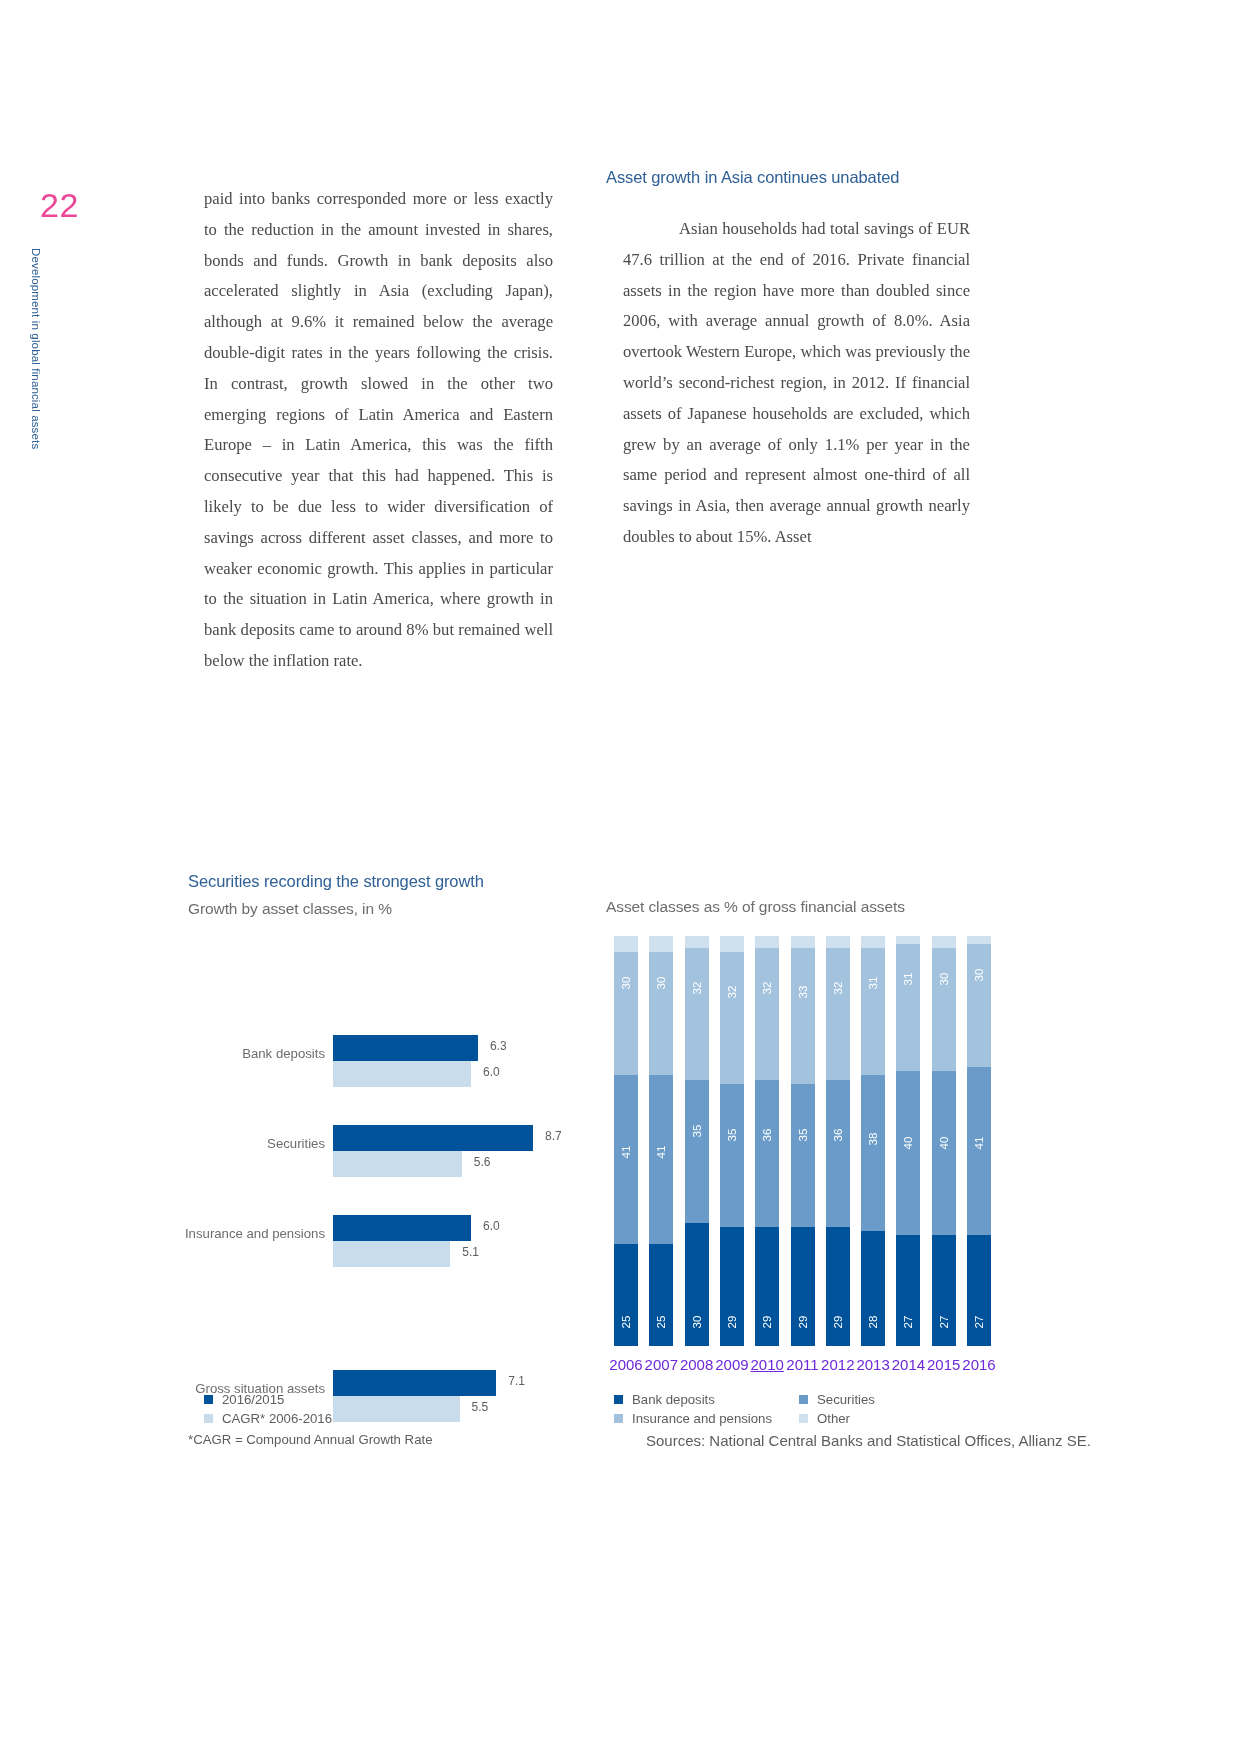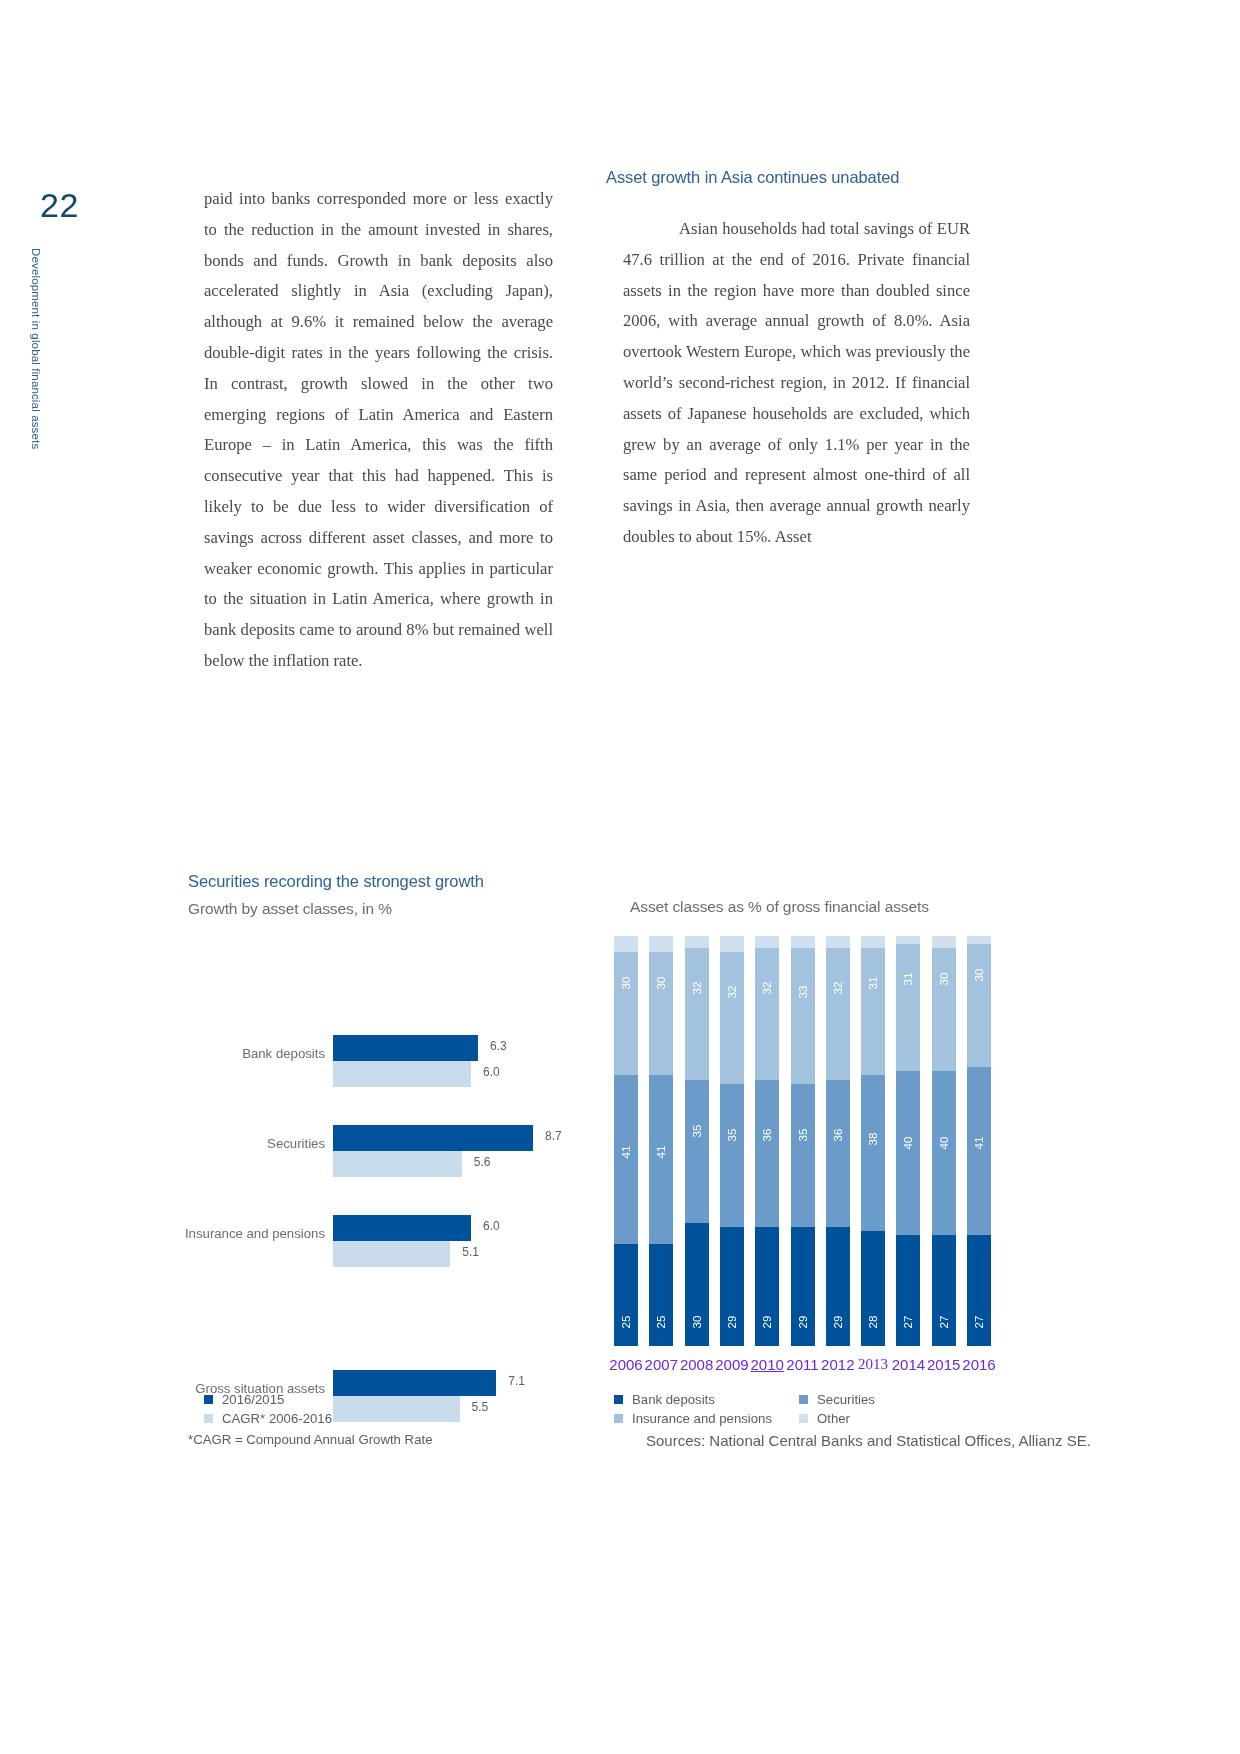--- a/index.html
+++ b/index.html
@@ -7,21 +7,21 @@
     width:1240px;height:1754px;background:#ffffff;
     font-family:"Liberation Sans", sans-serif;
     position:relative;overflow:hidden;
   }
   .page{position:absolute;inset:0;}
 
   
   .page-number{
     position:absolute;left:40px;top:186px;
     font-family:"Liberation Sans", sans-serif;
-    font-size:34px;color:#0c4a6e;letter-spacing:.5px;font-weight:400;
+    font-size:34px;color:#ec4899;letter-spacing:.5px;font-weight:400;
   }
   .side-rail{
     position:absolute;left:42px;top:248px;
     width:230px;height:16px;
     transform:rotate(90deg);transform-origin:0 0;
     font-size:11.5px;color:#2f6096;letter-spacing:.15px;white-space:nowrap;
   }
 
   
   .col{
@@ -82,21 +82,21 @@
   .lg-row{display:flex;align-items:center;height:19px;}
   .lg-sw{width:9px;height:9px;margin-right:9px;display:inline-block;}
   .lg-txt{font-size:13.2px;color:#5d5d5d;}
   .lc-foot{
     position:absolute;left:0;top:560px;font-size:13.2px;color:#5d5d5d;
     font-family:"Liberation Sans", sans-serif;white-space:nowrap;
   }
 
   
   #right-chart{position:absolute;left:606px;top:898px;width:400px;height:580px;}
-  #right-chart .rc-title{position:absolute;left:0;top:0;margin-left:24px;}
+  #right-chart .rc-title{position:absolute;left:0;top:0;}
   .sc-plot{position:absolute;left:0;top:38px;width:400px;height:410px;}
   .sc-col{position:absolute;bottom:0;width:24px;}
   .sc-seg{position:relative;width:100%;}
   .sc-lbl{
     position:absolute;left:50%;top:50%;
     transform:translate(-50%,-50%) rotate(-90deg);
     font-size:11.5px;color:#ffffff;
     font-family:"Liberation Sans", sans-serif;white-space:nowrap;
   }
   .sc-years{position:absolute;left:0;top:458px;width:400px;height:20px;}
@@ -340,21 +340,21 @@
         </div>
       </div>
     <div class="sc-years" id="sc-years">
         <div class="sc-year" style="left: 0px;">2006</div>
         <div class="sc-year" style="left: 35.3px;">2007</div>
         <div class="sc-year" style="left: 70.6px;">2008</div>
         <div class="sc-year" style="left: 105.9px;">2009</div>
         <div class="sc-year" style="left: 141.2px; text-decoration: underline;">2010</div>
         <div class="sc-year" style="left: 176.5px;">2011</div>
         <div class="sc-year" style="left: 211.8px;">2012</div>
-        <div class="sc-year" style="left: 247.1px; font-family: Liberation Serif, serif;">2013</div>
+        <div class="sc-year" style="left: 247.1px;">2013</div>
         <div class="sc-year" style="left: 282.4px;">2014</div>
         <div class="sc-year" style="left: 317.7px;">2015</div>
         <div class="sc-year" style="left: 353px;">2016</div>
       </div>
 
     <div class="rc-legend">
       <div class="lgrid" id="rc-legend-grid">
           <div class="lg-row">
             <span class="lg-sw" style="background: rgb(0, 82, 155);"></span>
             <span class="lg-txt">Bank deposits</span>

